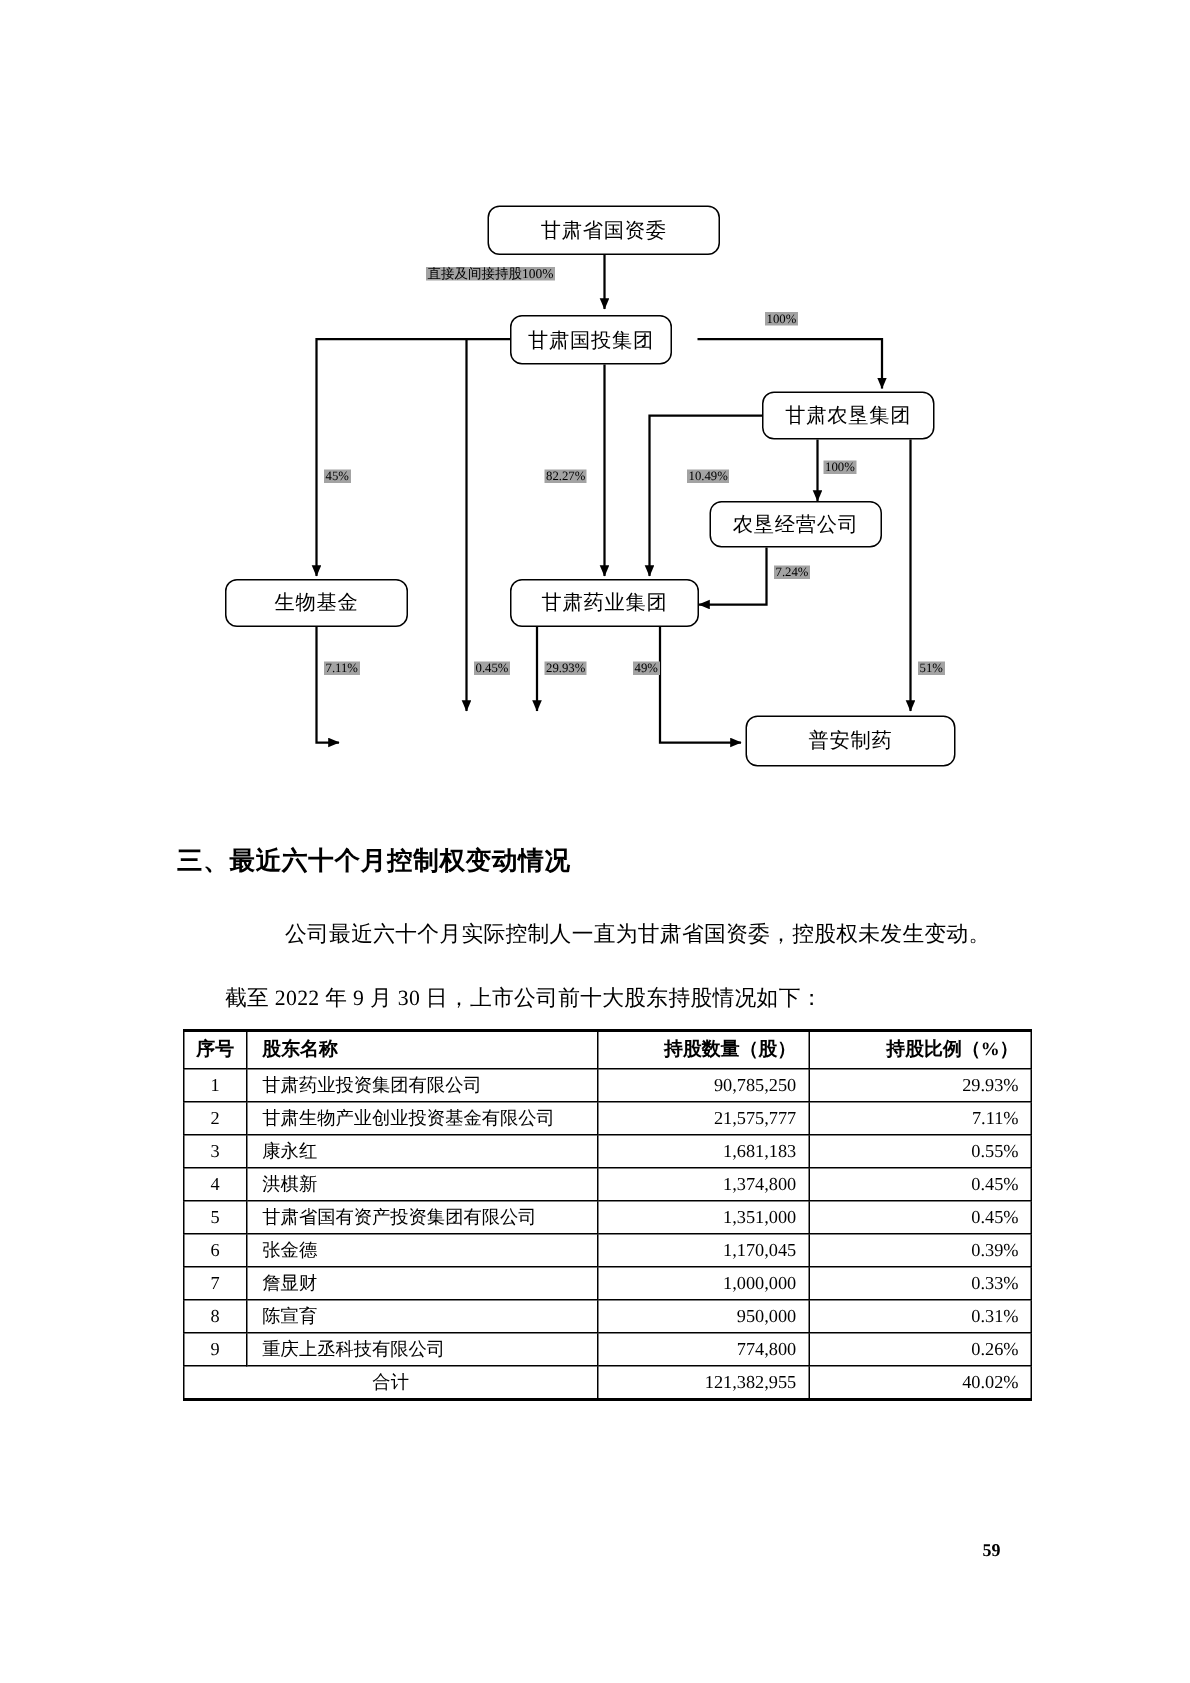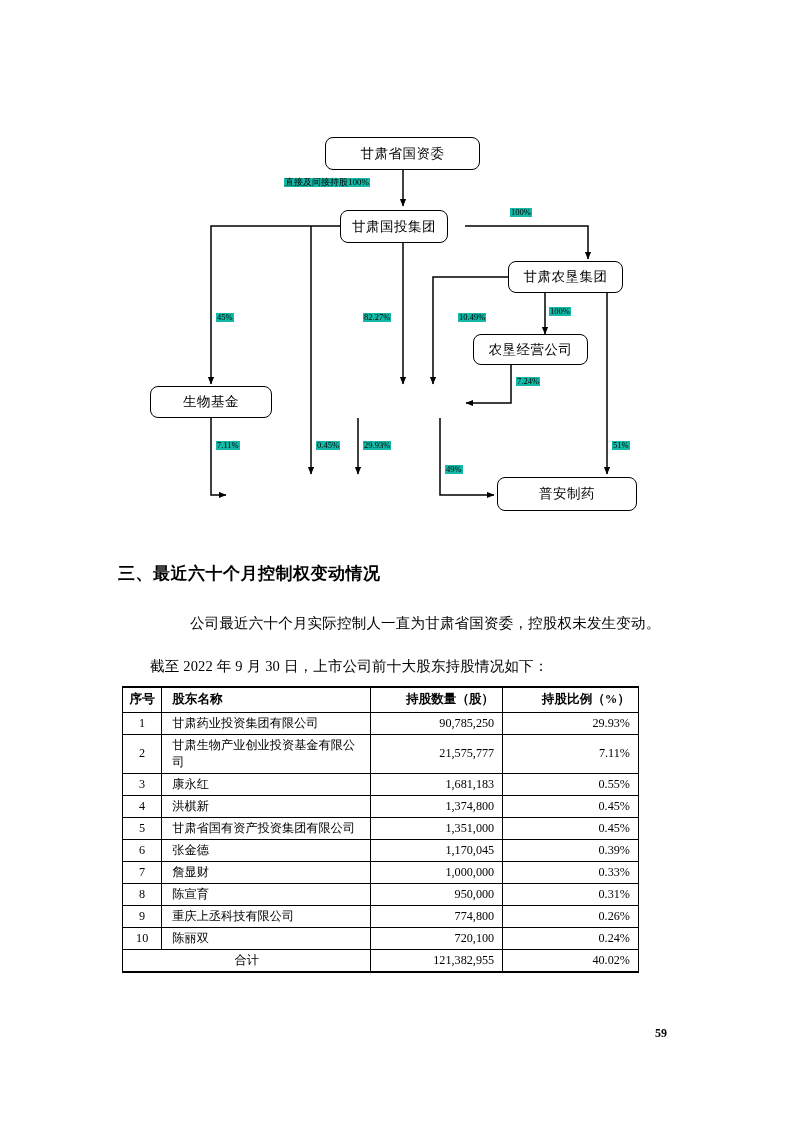--- a/index.html
+++ b/index.html
@@ -42,21 +42,21 @@
     letter-spacing: 0.5px;
     font-family: "Liberation Serif", "DejaVu Serif", serif;
     z-index: 3;
   }
   .edge-label {
     position: absolute;
     font-size: 8.5px;
     font-family: "Liberation Serif", "DejaVu Serif", serif;
     white-space: nowrap;
     z-index: 4;
-    background: #14b8a6;
+    background: #a3a3a3;
     line-height: 1;
     padding: 0 1px;
   }
   .edge-label.cn {
     font-size: 9px;
   }
 
   
   .section-heading {
     position: absolute;
@@ -76,21 +76,21 @@
     white-space: nowrap;
   }
   #para-1 { left: 150px; top: 612px; margin-left: 40px; }
   #para-2 { left: 150px; top: 655px; }
 
   
   #holders-table {
     position: absolute;
     left: 122px;
     top: 686px;
-    width: 517px;
+    width: 566px;
     border-collapse: collapse;
     font-size: 12.2px;
     font-family: "Liberation Serif", "DejaVu Serif", serif;
     border-radius: 11px;
   }
   #holders-table td, #holders-table th {
     border: 0.8px solid #000;
     padding: 2px 5px;
     height: 20px;
     box-sizing: border-box;
@@ -176,20 +176,23 @@
   </div>
 
   <div class="node" style="left:473px; top:334px; width:115px; height:31px;">
     <span>农垦经营公司</span>
   </div>
 
   <div class="node" style="left:150px; top:386px; width:122px; height:32px;">
     <span>生物基金</span>
   </div>
 
+  <div class="node" style="left:340px; top:386px; width:126px; height:32px;">
+    <span>甘肃药业集团</span>
+  </div>
 
 
   <div class="node" style="left:497px; top:477px; width:140px; height:34px;">
     <span>普安制药</span>
   </div>
 
   <div class="edge-label cn" style="left:284px; top:178px;">直接及间接持股100%</div>
 
   <div class="edge-label" style="left:510px; top:208px;">100%</div>
 
@@ -204,21 +207,21 @@
   <div class="edge-label" style="left:549px; top:307px;">100%</div>
 
   <div class="edge-label" style="left:612px; top:441px;font-family:Liberation Serif, serif;">51%</div>
 
   <div class="edge-label" style="left:516px; top:377px;">7.24%</div>
 
   <div class="edge-label" style="left:216px; top:441px;">7.11%</div>
 
   <div class="edge-label" style="left:363px; top:441px;">29.93%</div>
 
-  <div class="edge-label" style="left:445px; top:441px;margin-top:24px;">49%</div>
+  <div class="edge-label" style="left:422px; top:441px;">49%</div>
 
 </div>
 
 <div class="section-heading">三、最近六十个月控制权变动情况</div>
 
 <div class="body-para" id="para-1">公司最近六十个月实际控制人一直为甘肃省国资委，控股权未发生变动。</div>
 
 <div class="body-para" id="para-2">截至 2022 年 9 月 30 日，上市公司前十大股东持股情况如下：</div>
 
 <table id="holders-table">
@@ -278,26 +281,20 @@
       <td class="c-name">陈宣育</td>
       <td class="c-qty">950,000</td>
       <td class="c-pct">0.31%</td>
     </tr>
     <tr>
       <td class="c-idx">9</td>
       <td class="c-name">重庆上丞科技有限公司</td>
       <td class="c-qty">774,800</td>
       <td class="c-pct">0.26%</td>
     </tr>
-    <tr>
-      <td class="c-idx">10</td>
-      <td class="c-name">陈丽双</td>
-      <td class="c-qty">720,100</td>
-      <td class="c-pct">0.24%</td>
-    </tr>
     <tr class="total-row">
       <td colspan="2">合计</td>
       <td class="c-qty">121,382,955</td>
       <td class="c-pct">40.02%</td>
     </tr>
   </tbody>
 </table>
 
 <div id="page-number">59</div>
 

